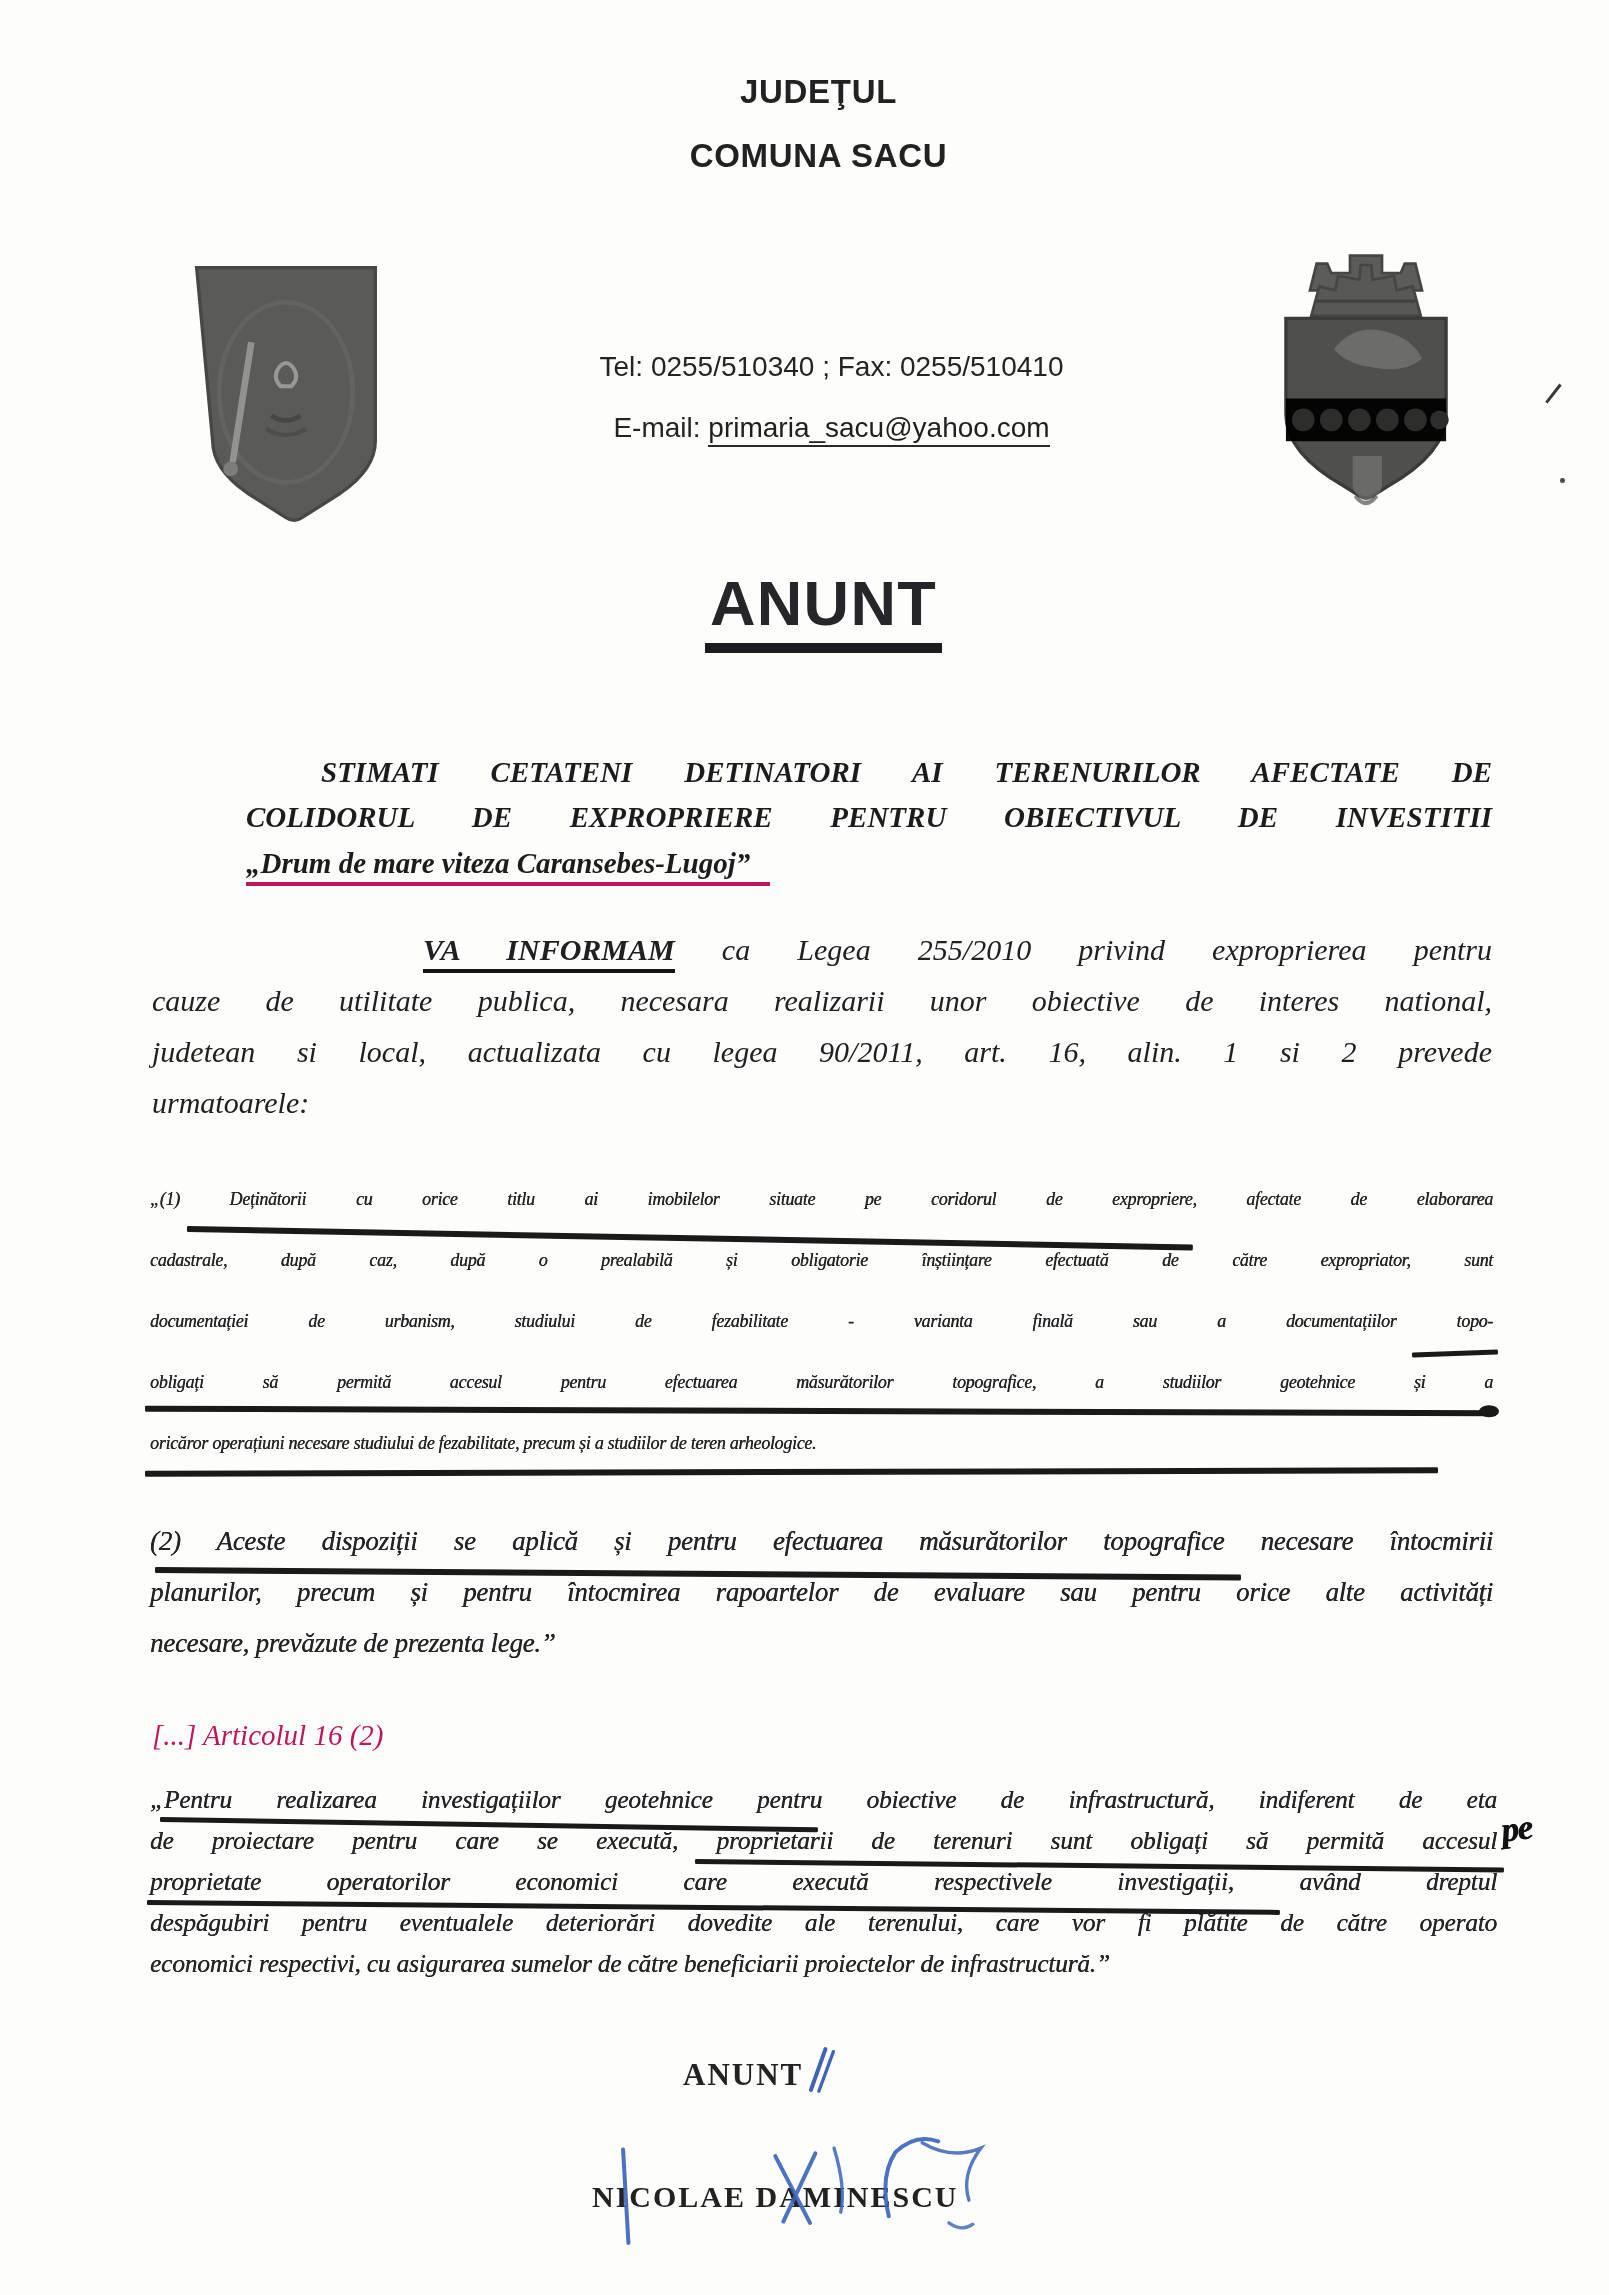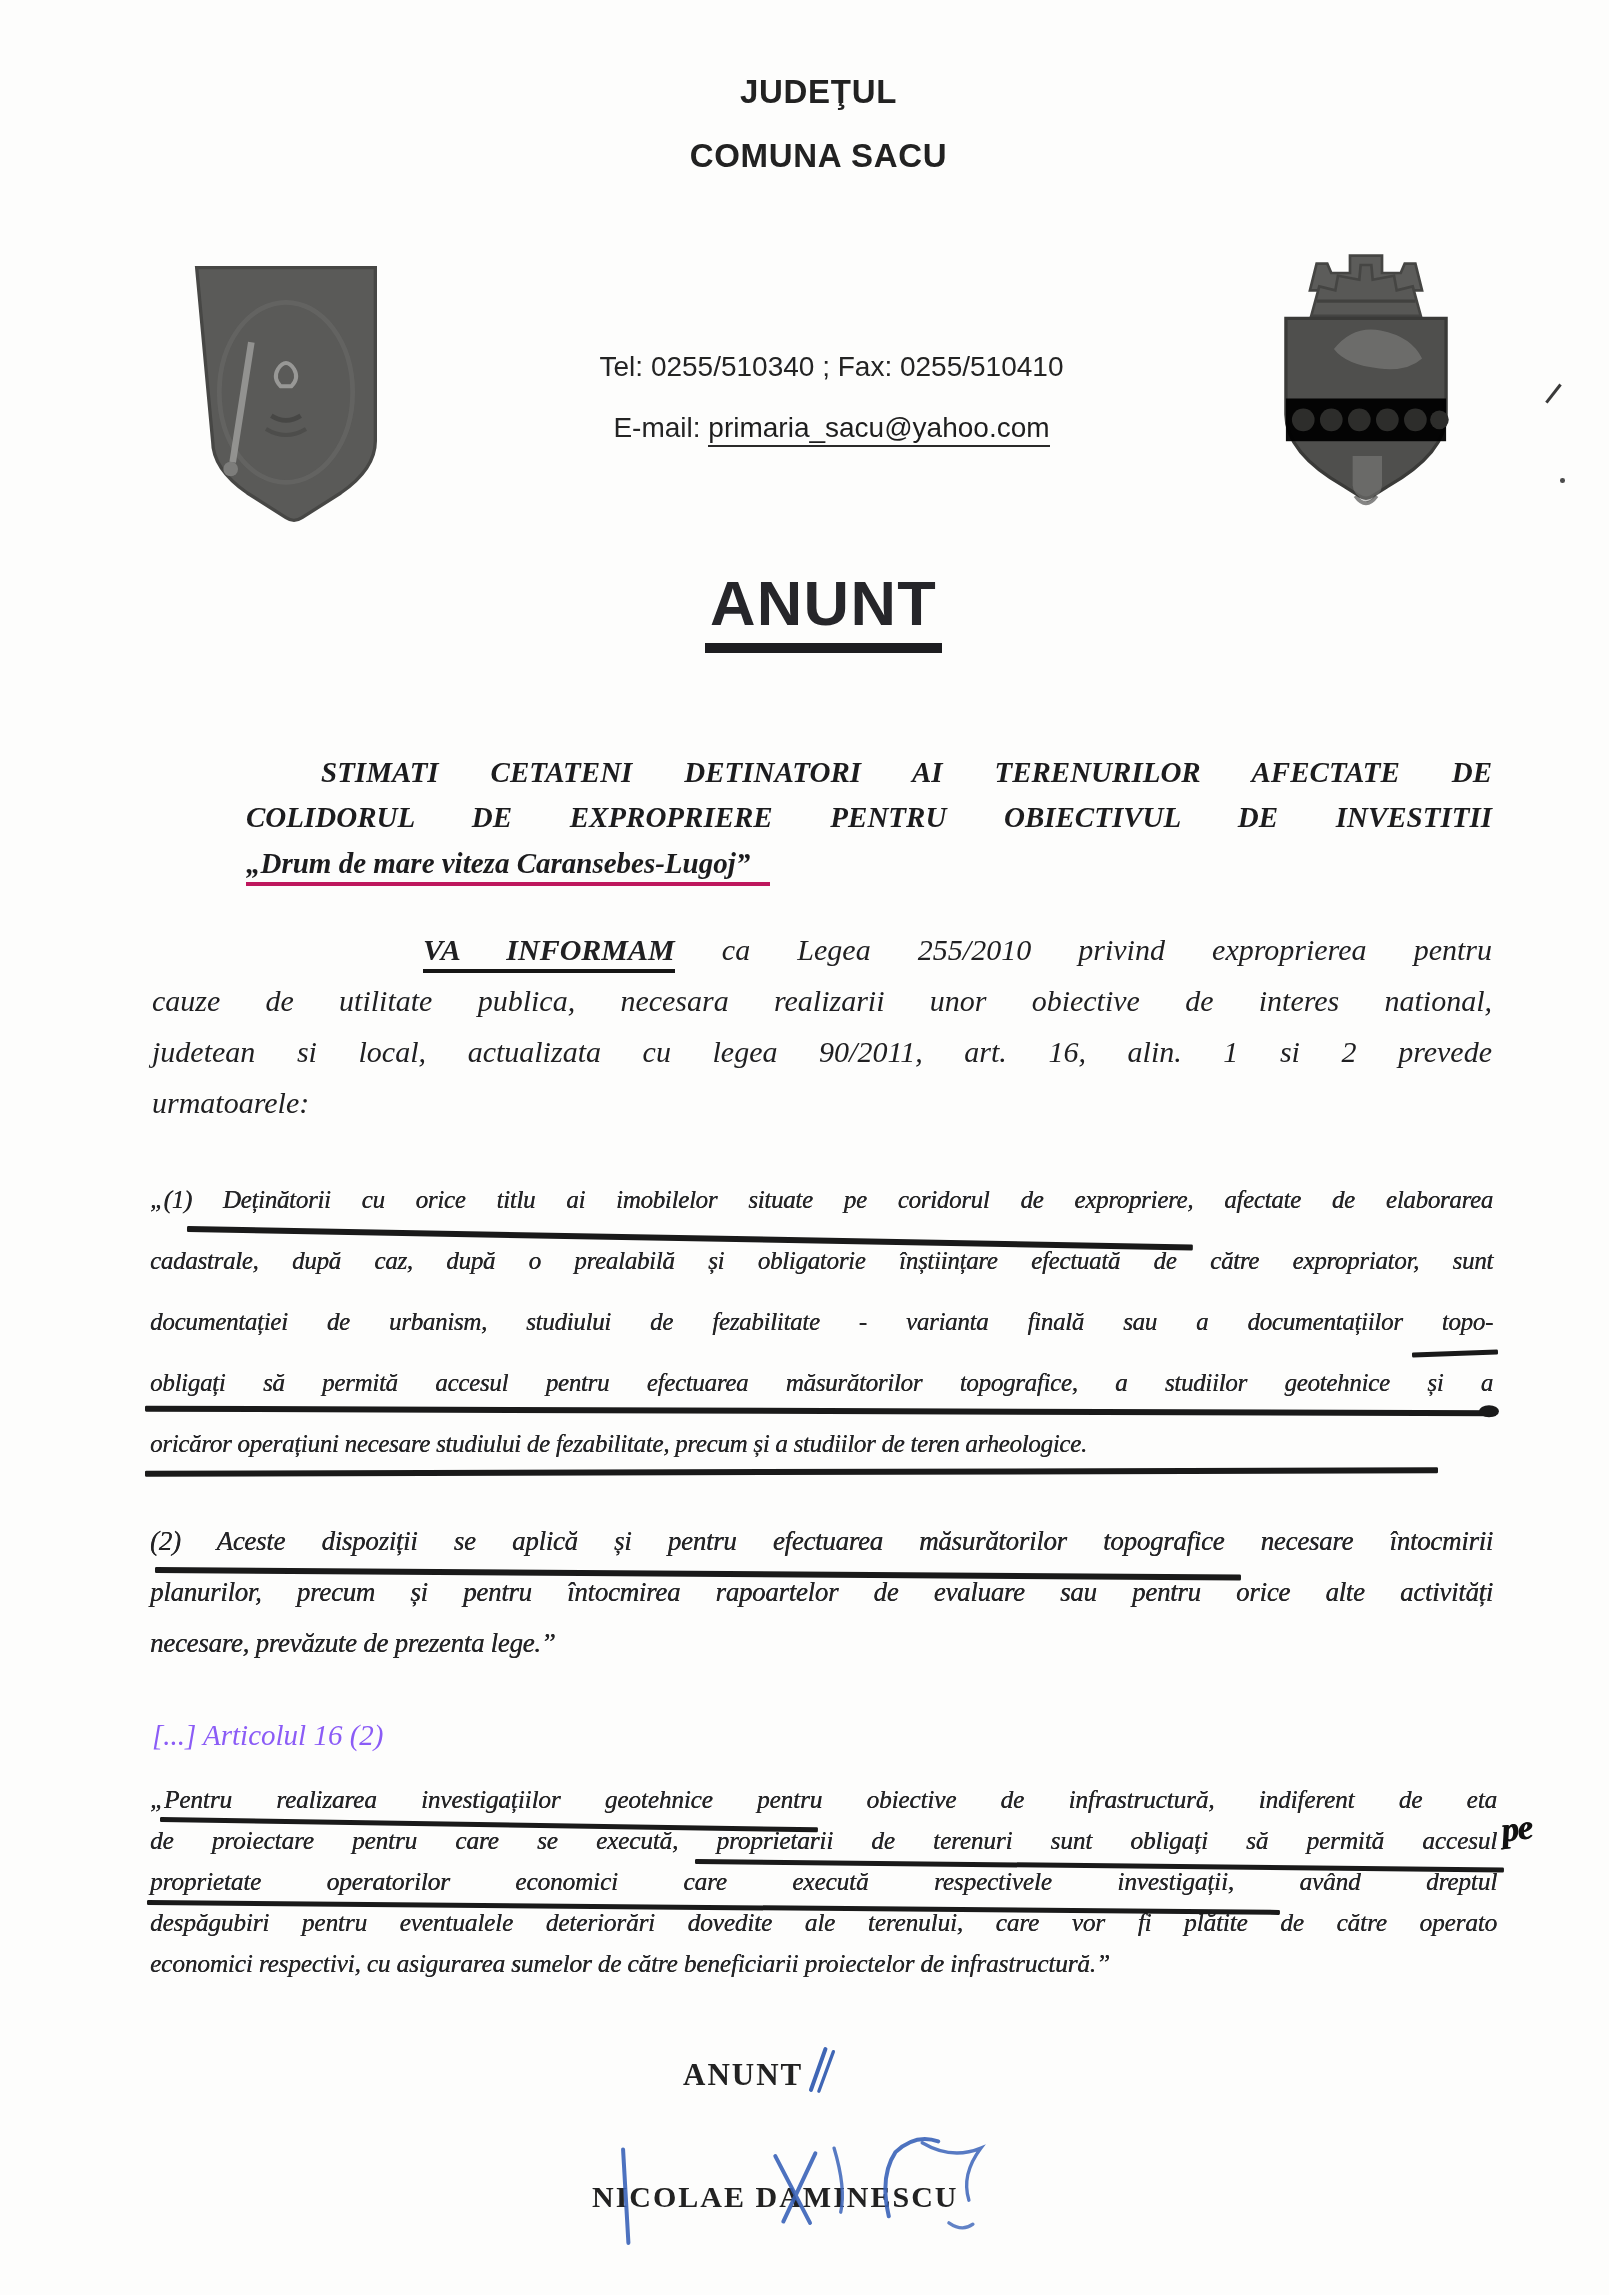--- a/index.html
+++ b/index.html
@@ -53,40 +53,40 @@
   .salutation .l3{margin-top:1.3px;}
   
   .intro{
     position:absolute;left:152px;top:924px;width:1340px;
     font-style:italic;font-size:30px;line-height:51px;color:#202022;
   }
   .intro .l1{text-indent:271px;}
   .lead-ul{border-bottom:4px solid #161616;padding-bottom:3.3px;font-weight:bold;}
   
   .quote{position:absolute;font-style:italic;color:#242426;text-shadow:0.3px 0 0 currentColor;}
-  .q1{left:150px;top:1169px;width:1343px;font-size:25px;line-height:61px;letter-spacing:-0.3px;}
+  .q1{left:150px;top:1169px;width:1343px;font-size:18px;line-height:61px;letter-spacing:-0.3px;}
   .q2{left:150px;top:1516px;width:1343px;font-size:27px;line-height:51px;letter-spacing:-0.3px;}
   .q3{left:150px;top:1779px;width:1347px;font-size:25.4px;line-height:41px;letter-spacing:-0.2px;}
   .uline{position:absolute;background:#1a1a1a;border-radius:1.3px;}
   .q1 .u1{left:37px;top:57px;width:1006px;height:6px;transform:rotate(1.05deg);transform-origin:left center;}
   .q1 .u2{left:1262px;top:182px;width:86px;height:5.3px;transform:rotate(-2deg);}
   .q1 .u3{left:-5.3px;top:239px;width:1351px;height:6px;transform:rotate(0.2deg);}
   .q1 .u3::after{content:"";position:absolute;right:-2.7px;top:-4.7px;width:20px;height:12px;background:#1a1a1a;border-radius:50%;}
   .q1 .u4{left:-5.3px;top:300px;width:1293px;height:6px;transform:rotate(-0.15deg);}
   .q2 .u1{left:5.3px;top:51px;width:1086px;height:6px;transform:rotate(0.4deg);transform-origin:left center;}
   .q3 .u1{left:10px;top:38px;width:658px;height:4.7px;transform:rotate(0.9deg);transform-origin:left center;}
   .q3 .u2{left:545px;top:80px;width:809px;height:4.7px;transform:rotate(0.6deg);transform-origin:left center;}
   .q3 .u3{left:-3.3px;top:121px;width:1133px;height:5.3px;transform:rotate(0.5deg);transform-origin:left center;}
   .hand-pe{
     position:absolute;left:1351px;top:29px;
     font-weight:bold;font-size:35px;font-style:italic;color:#121212;
     transform:rotate(-7deg);letter-spacing:-1.3px;text-shadow:0.7px 0 0 #121212;
   }
   
-  .article-ref{position:absolute;left:152px;top:1719px;font-style:italic;font-size:29px;color:#8b5cf6;}
+  .article-ref{position:absolute;left:152px;top:1719px;font-style:italic;font-size:29px;color:#be185d;}
   
   .primar{
     position:absolute;left:683px;top:2045px;
     font-weight:bold;font-size:31px;letter-spacing:2px;color:#222;
     white-space:nowrap;
   }
   .primar svg{vertical-align:-9.4px;margin-left:0px;}
   .mayor-name{
     position:absolute;left:592px;top:2180px;
     font-weight:bold;font-size:30px;letter-spacing:2px;color:#222;

